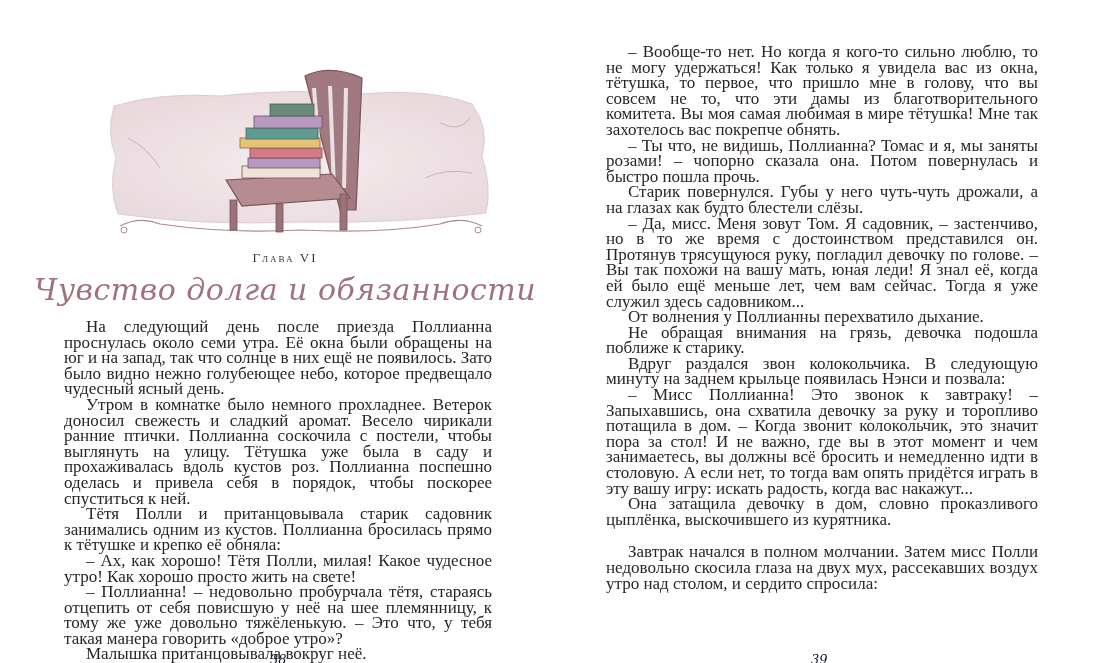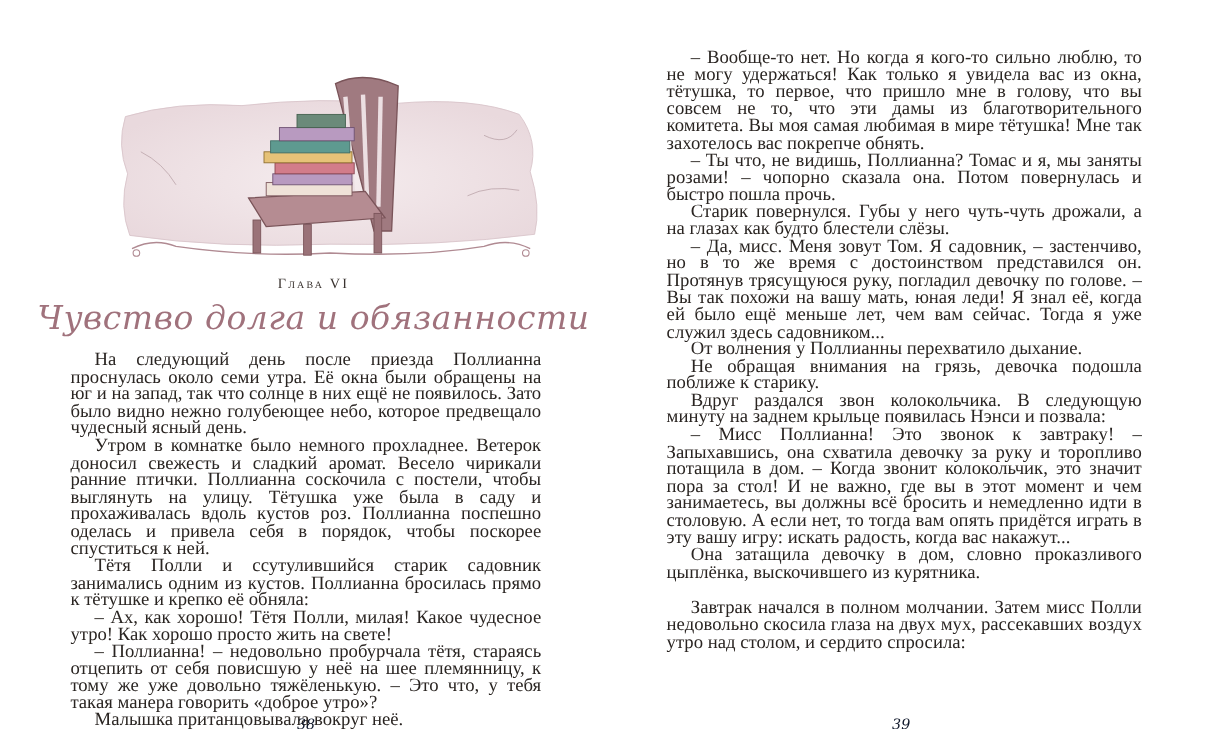--- a/index.html
+++ b/index.html
@@ -83,21 +83,21 @@
       <rect x="170" y="56" width="44" height="12" fill="#6b8a7a" stroke="#44604f" stroke-width="0.8"></rect>
     </svg>
   </div>
 
   <div class="chapter-label">Глава VI</div>
   <div class="chapter-title">Чувство долга и обязанности</div>
 
   <div class="text-block text-left">
     <p class="para">На следующий день после приезда Поллианна проснулась около семи утра. Её окна были обращены на юг и на запад, так что солнце в них ещё не появилось. Зато было видно нежно голубеющее небо, которое предвещало чудесный ясный день.</p>
     <p class="para">Утром в комнатке было немного прохладнее. Ветерок доносил свежесть и сладкий аромат. Весело чирикали ранние птички. Поллианна соскочила с постели, чтобы выглянуть на улицу. Тётушка уже была в саду и прохаживалась вдоль кустов роз. Поллианна поспешно оделась и привела себя в порядок, чтобы поскорее спуститься к ней.</p>
-    <p class="para">Тётя Полли и ссутулившийся старик садовник занимались одним из кустов. Поллианна бросилась прямо к тётушке и крепко её обняла:</p>
+    <p class="para">Тётя Полли и пританцовывала старик садовник занимались одним из кустов. Поллианна бросилась прямо к тётушке и крепко её обняла:</p>
     <p class="para">– Ах, как хорошо! Тётя Полли, милая! Какое чудесное утро! Как хорошо просто жить на свете!</p>
     <p class="para">– Поллианна! – недовольно пробурчала тётя, стараясь отцепить от себя повисшую у неё на шее племянницу, к тому же уже довольно тяжёленькую. – Это что, у тебя такая манера говорить «доброе утро»?</p>
     <p class="para">Малышка пританцовывала вокруг неё.</p>
   </div>
 
   <div class="page-number pn-left">38</div>
 </div>
 
 <div class="page page-right">
   <div class="page-number pn-right" style="left:261px;">39</div>

